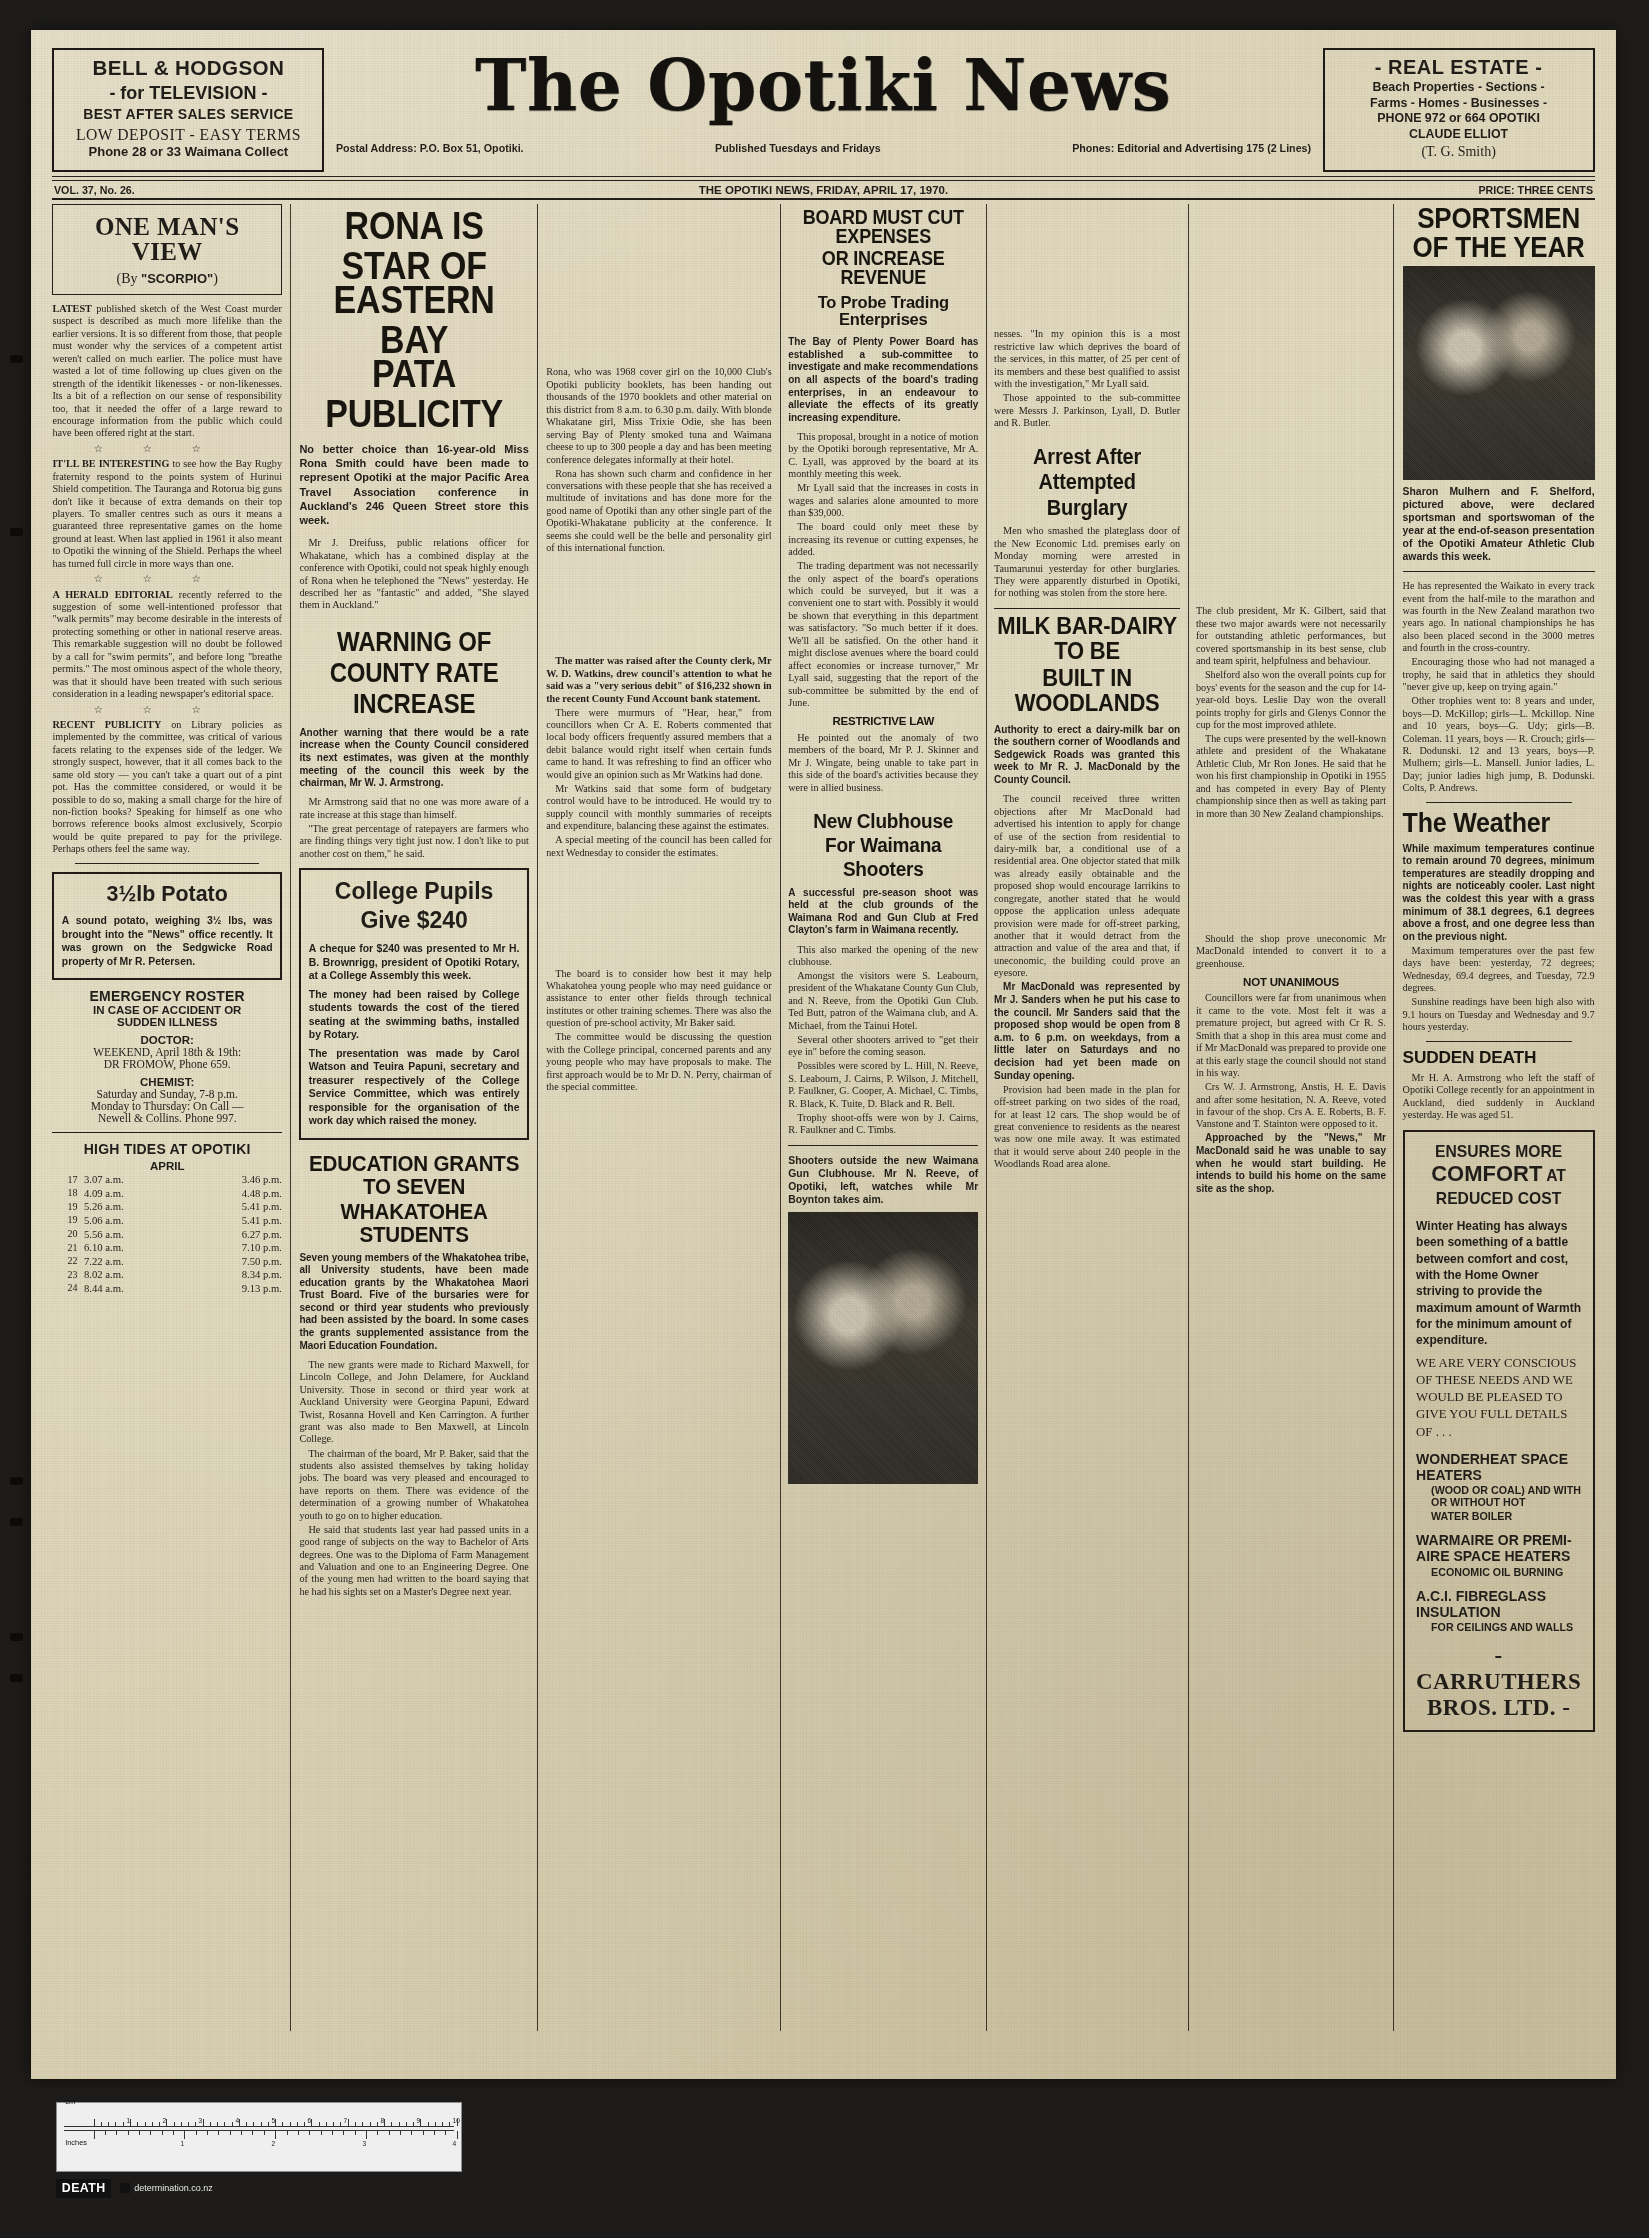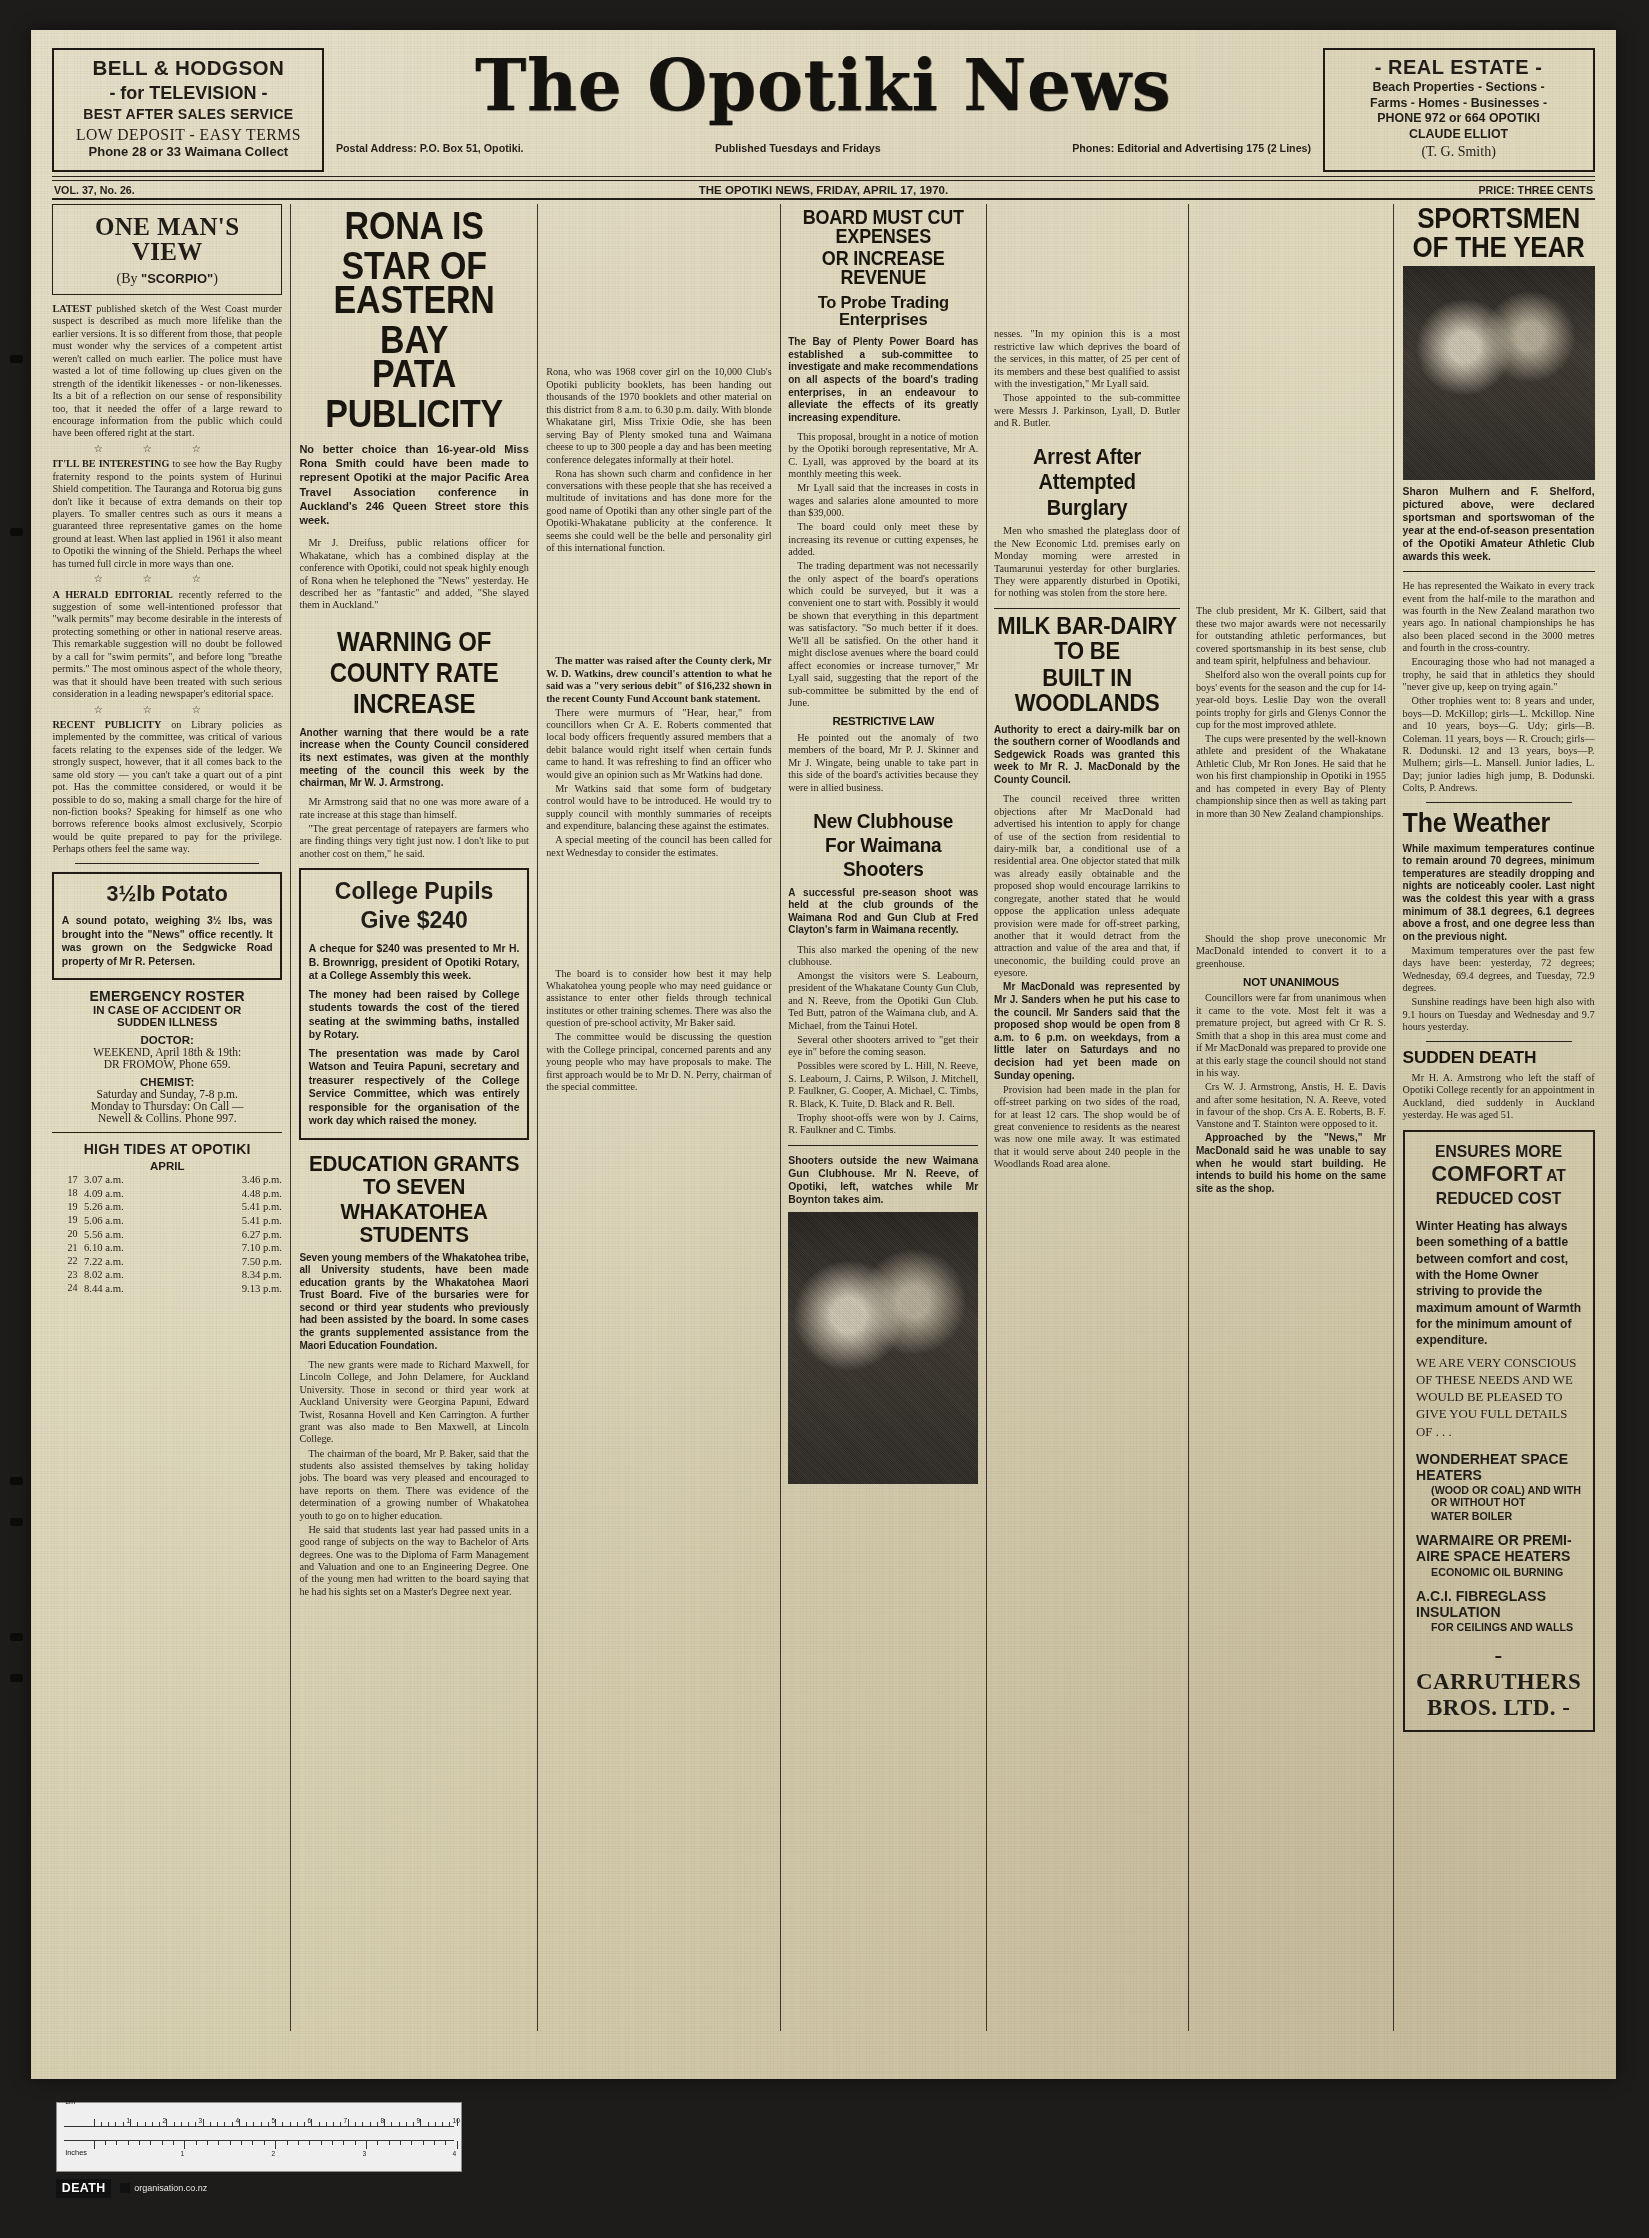--- a/index.html
+++ b/index.html
@@ -524,21 +524,21 @@
           <span class="lb" style="left: 317px;">8</span>
           <span class="tk" style="left: 356px; height: 7.4px;"></span>
           <span class="tk" style="left: 364px; height: 4.1px;"></span>
           <span class="tk" style="left: 371px; height: 4.1px;"></span>
           <span class="tk" style="left: 378px; height: 4.1px;"></span>
           <span class="tk" style="left: 385px; height: 4.1px;"></span>
           <span class="lb" style="left: 353px;">9</span>
           <span class="tk" style="left: 393px; height: 7.4px;"></span>
           <span class="lb" style="left: 389px;">10</span>
         </div>
-      <div class="tickrow" id="in-row" style="border-bottom:none;border-top:0.8px solid #333;margin-top:13px">
+      <div class="tickrow" id="in-row" style="border-bottom:none;border-top:0.8px solid #333;margin-top:3px">
         <span class="unit" style="bottom:1.6px">Inches</span>
       <span class="tk" style="left: 30px; height: 8.2px; bottom: auto; top: 0px;"></span>
           <span class="tk" style="left: 41px; height: 4.1px; bottom: auto; top: 0px;"></span>
           <span class="tk" style="left: 52px; height: 4.1px; bottom: auto; top: 0px;"></span>
           <span class="tk" style="left: 64px; height: 4.1px; bottom: auto; top: 0px;"></span>
           <span class="tk" style="left: 75px; height: 4.1px; bottom: auto; top: 0px;"></span>
           <span class="tk" style="left: 86px; height: 4.1px; bottom: auto; top: 0px;"></span>
           <span class="tk" style="left: 98px; height: 4.1px; bottom: auto; top: 0px;"></span>
           <span class="tk" style="left: 109px; height: 4.1px; bottom: auto; top: 0px;"></span>
           <span class="tk" style="left: 120px; height: 8.2px; bottom: auto; top: 0px;"></span>
@@ -571,18 +571,18 @@
           <span class="tk" style="left: 393px; height: 8.2px; bottom: auto; top: 0px;"></span>
           <span class="lb" style="left: 389px; bottom: auto; top: 9px;">4</span>
         </div>
     </div>
   </div>
 
   <div id="credit">
     <span class="nzms">DEATH</span>
     <span class="mg">
       <span class="sq"></span>
-      <span class="mgt">organisation.co.nz</span>
+      <span class="mgt">determination.co.nz</span>
     </span>
   </div>
 
 </div>
 
 
 </body></html>

